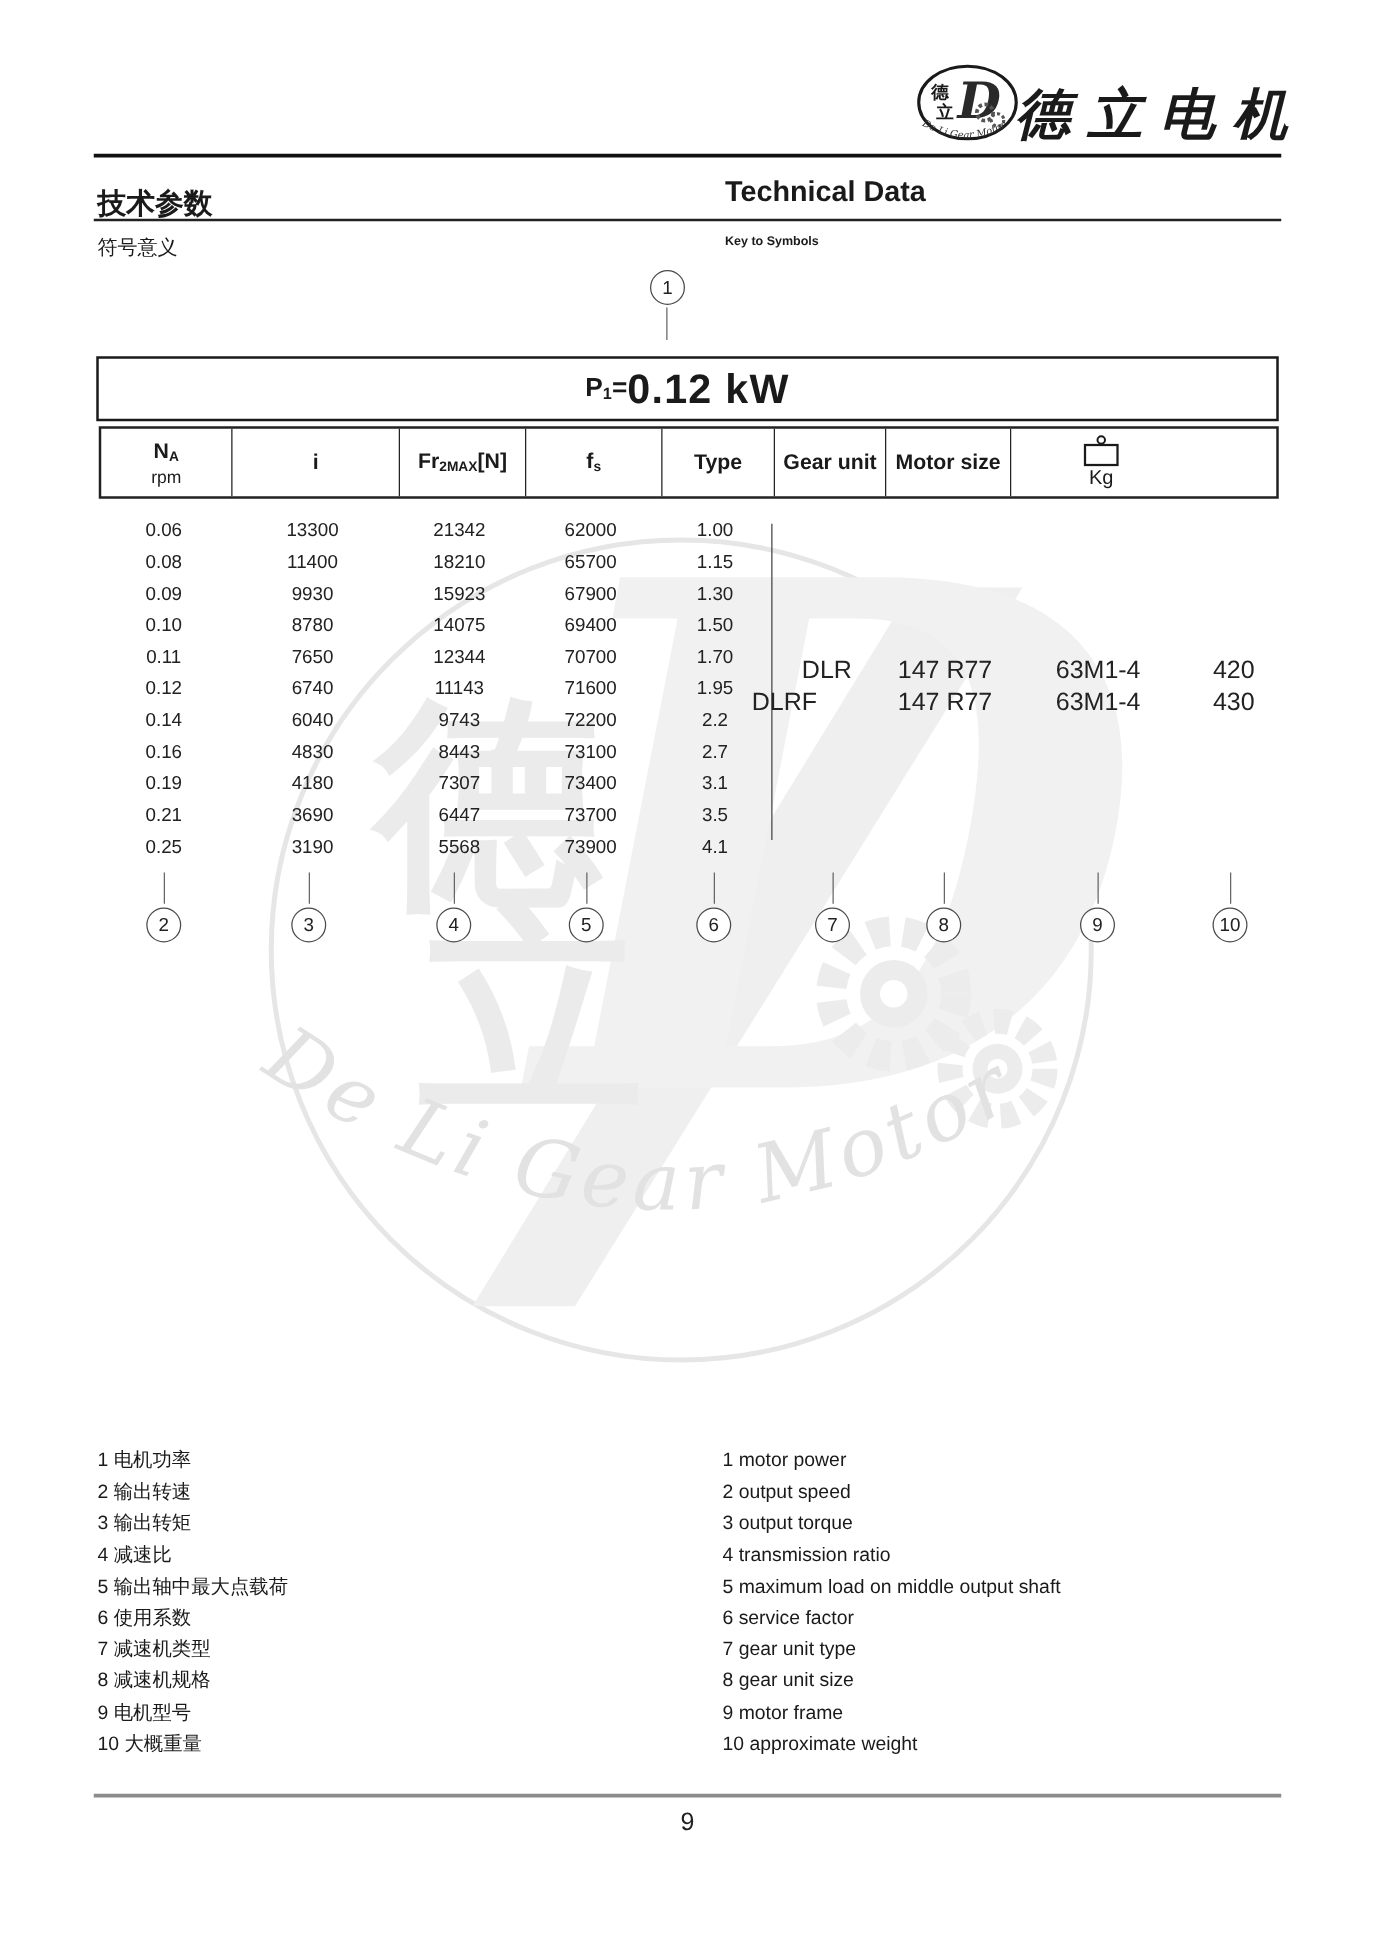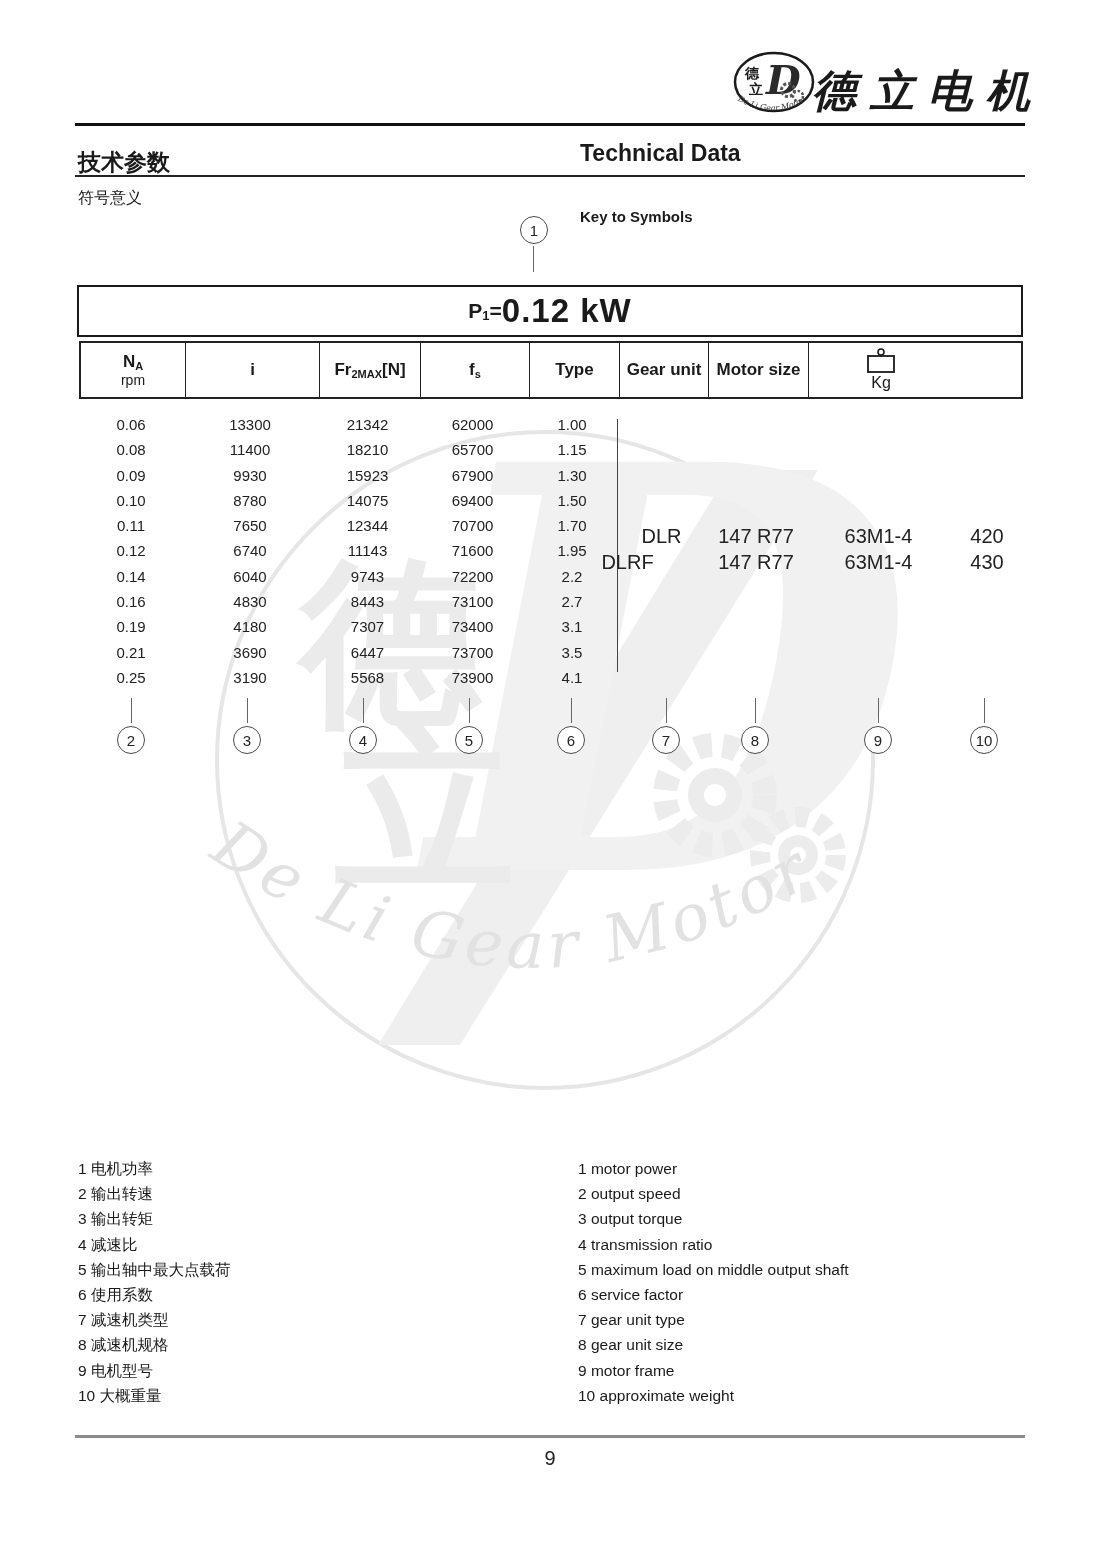--- a/index.html
+++ b/index.html
@@ -8,21 +8,21 @@
   .layer{position:absolute;z-index:1;}
   .watermark{position:absolute;z-index:0;}
 
   
   .brand-cn{font-family:"DejaVu Serif", serif;font-weight:bold;font-style:italic;
             font-size:44px;letter-spacing:14px;white-space:nowrap;}
   .rule-thick{background:#111;height:3px;}
   .rule-thin{background:#222;height:2px;}
   .sec-title{font-size:23px;font-weight:bold;}
   .sub-title-cn{font-size:16px;}
-  .sub-title-en{font-size:15px;font-weight:bold;margin-top:20px;}
+  .sub-title-en{font-size:10px;font-weight:bold;}
 
   
   .callout-circle{box-sizing:border-box;width:28px;height:28px;border:1.5px solid #4a4a4a;border-radius:50%;
                   display:flex;align-items:center;justify-content:center;font-size:15px;color:#222;background:#fff;}
   .callout-line{width:1px;background:#666;}
 
   
   .power-bar{box-sizing:border-box;border:2px solid #1a1a1a;display:flex;align-items:center;justify-content:center;background:transparent;}
   .power-p{font-weight:bold;font-size:21px;}
   .power-sub{font-weight:bold;font-size:13px;vertical-align:-2px;}

